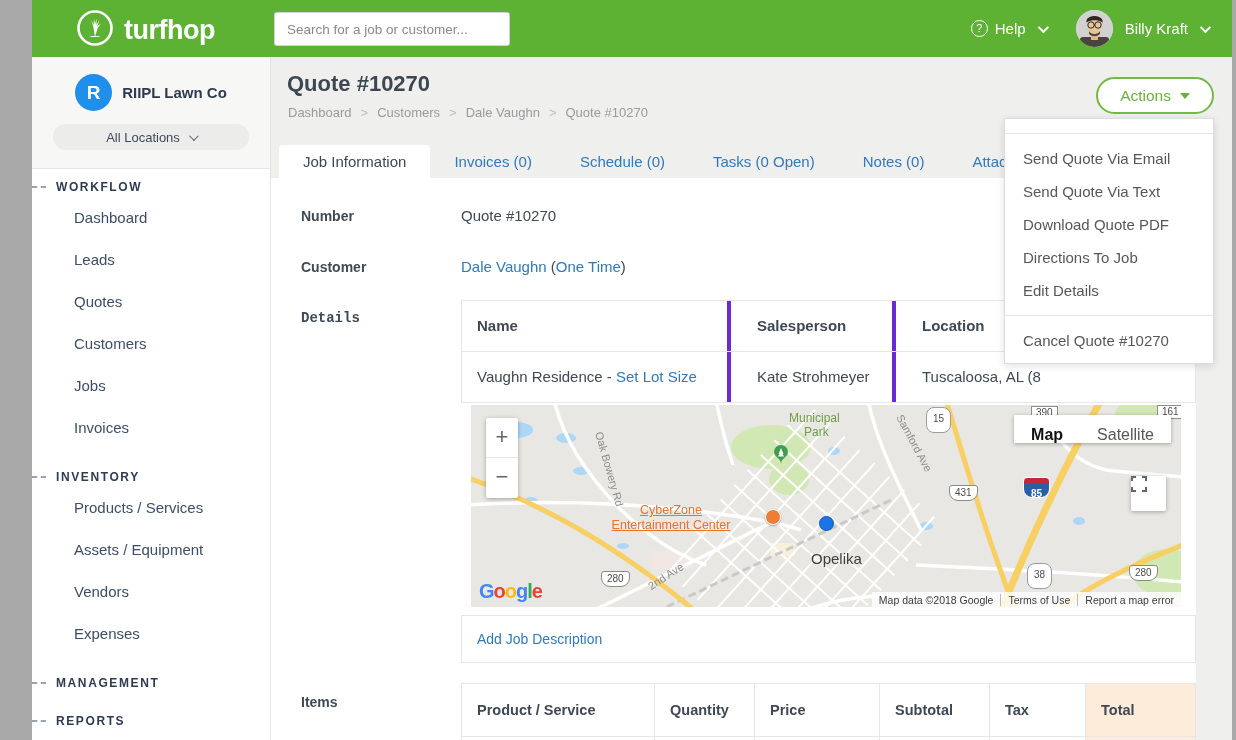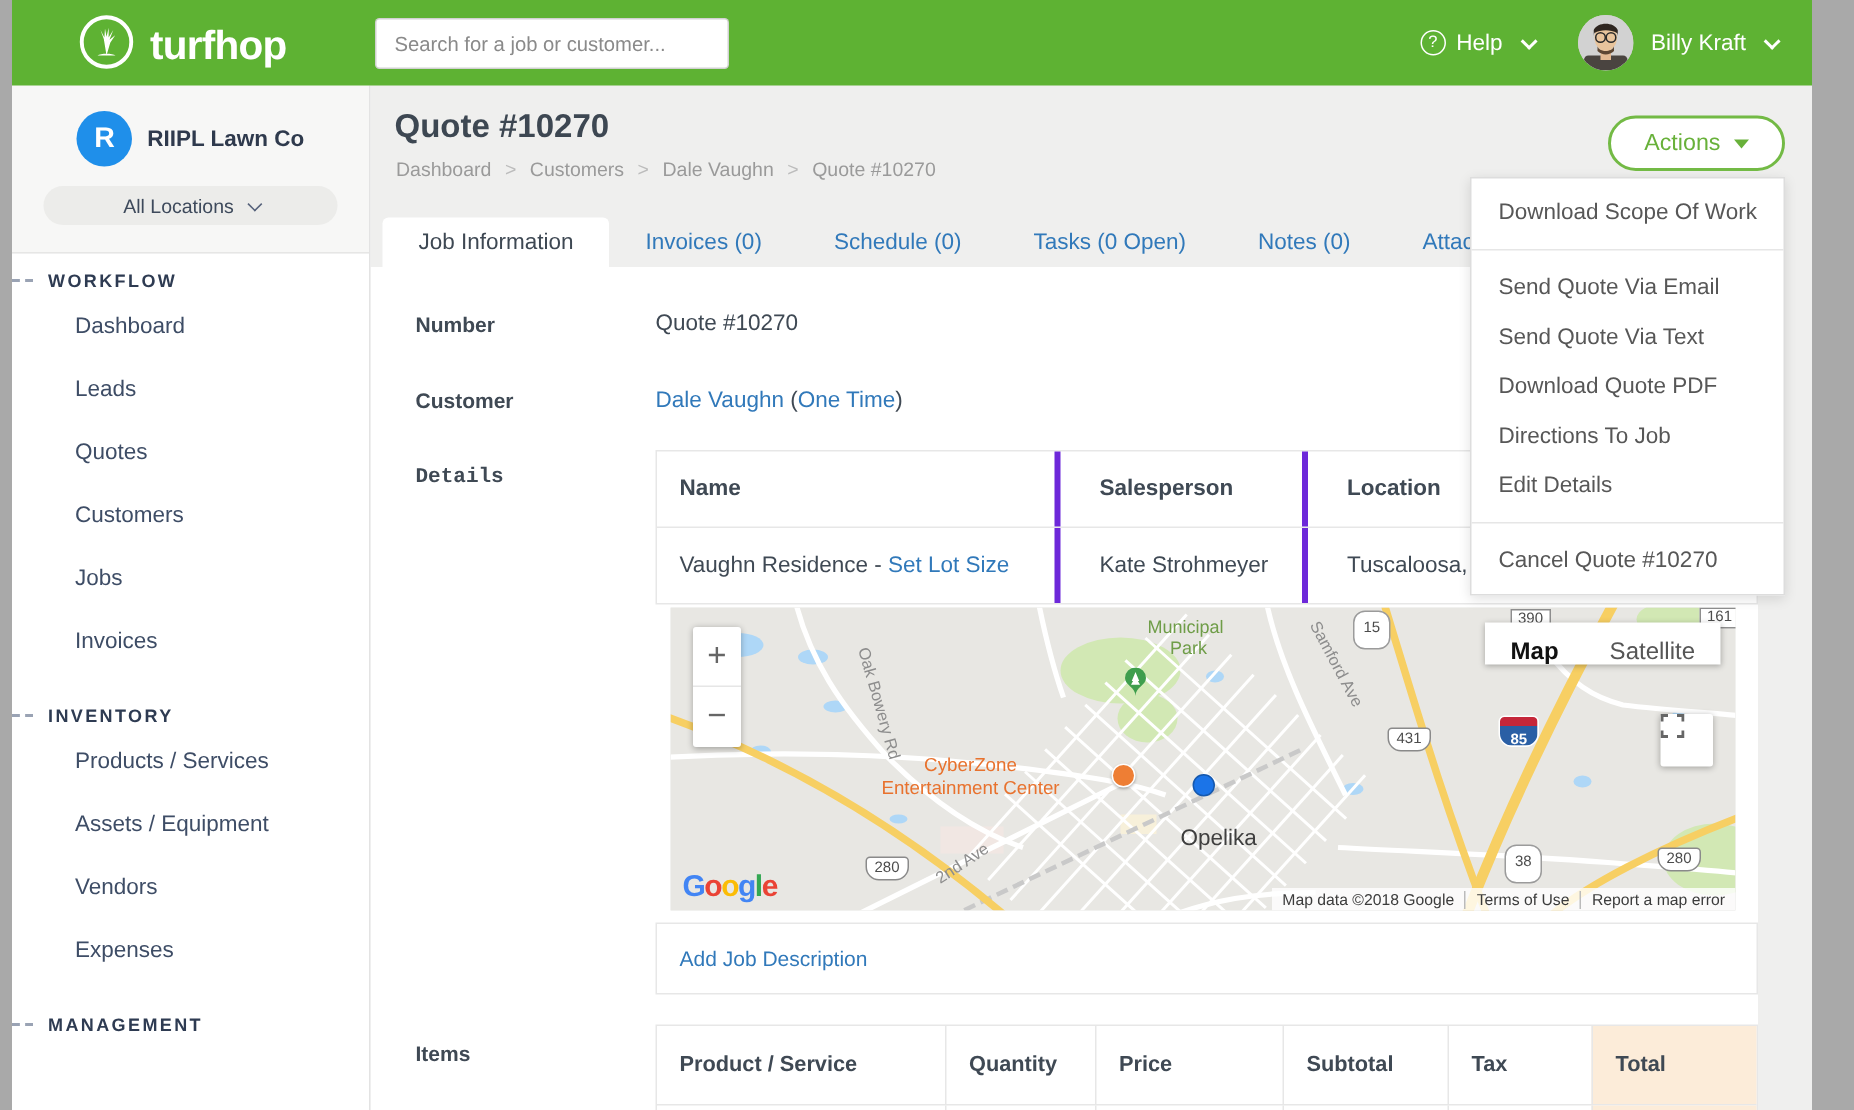--- a/index.html
+++ b/index.html
@@ -1,18 +1,18 @@
 <!DOCTYPE html>
 <html><head>
 <meta charset="utf-8">
 <style>
   * { margin:0; padding:0; box-sizing:border-box; }
   html,body { width:1236px; height:740px; }
   body { background:#a9a9a9; font-family:"Liberation Sans","DejaVu Sans",sans-serif; position:relative; overflow:hidden; }
-  .window { position:absolute; left:8px; top:0; width:1200px; height:740px; background:#efefee; overflow:hidden; }
+  .window { position:absolute; left:32px; top:0; width:1200px; height:740px; background:#efefee; overflow:hidden; }
 
   
   .topbar { position:absolute; left:0; top:0; right:0; height:57px; background:#5eb233; z-index:60; }
   .brand { position:absolute; left:44px; top:9px; display:flex; align-items:center; }
   .brand-text { color:#fff; font-size:27px; font-weight:bold; letter-spacing:-0.5px; margin-left:10px; }
   .search { position:absolute; left:242px; top:12px; width:236px; height:33px; border:1px solid rgba(0,0,0,.18); border-radius:3px; padding:16px 12px; font-size:13.5px; color:#333; background:#fff; outline:none; }
   .search::placeholder { color:#8a8a8a; }
   .top-right { position:absolute; right:24px; top:0; height:57px; display:flex; align-items:center; color:#fff; }
   .help-group { display:flex; align-items:center; cursor:pointer; margin-right:30px; }
   .help-icon { width:17px; height:17px; border:1.5px solid #fff; border-radius:50%; font-size:11px; line-height:14px; text-align:center; margin-right:7px; }
@@ -63,21 +63,21 @@
   .dcell { height:50px; line-height:50px; padding-left:15px; font-size:15px; color:#3f4954; white-space:nowrap; overflow:hidden; }
   .dcell + .dcell { border-left:4px solid #6d28d9;padding-left:26px; }
   .dc1{width:265px;} .dc2{width:165px;} .dc3{width:303px;}
 
   
   .map { position:absolute; left:200px; top:227px; width:710px; height:202px; background:#e8e7e3; overflow:hidden; }
   .map svg { position:absolute; left:0; top:0; }
   .map-label { position:absolute; z-index:3; white-space:nowrap; }
   .street { color:#8d8d8d; font-size:11px; }
   .park-text { color:#6f9d48; font-size:12px; text-align:center; }
-  .poi-text { color:#e8722e; font-size:12.5px; text-align:center; }
+  .poi-text { color:#e8722e; font-size:12.5px; text-align:center;text-decoration:underline; }
   .city-text { color:#3f3f3f; font-size:15px; }
   .zoom-ctl { position:absolute; left:15px; top:13px; width:32px; height:80px; background:#fff; border-radius:2px; box-shadow:0 1px 4px rgba(0,0,0,.3); z-index:4; }
   .zoom-btn { height:40px; font-size:22px; color:#666; text-align:center; line-height:38px; cursor:pointer; }
   .zoom-btn:first-child { border-bottom:1px solid #e6e6e6; }
   .maptype { position:absolute; right:10px; top:10px; height:28px; background:#fff; box-shadow:0 1px 4px rgba(0,0,0,.3); display:flex; z-index:4; }
   .maptype-btn { padding:0 17px; line-height:40px; font-size:16px; cursor:pointer; }
   .maptype-btn.sel { font-weight:bold; color:#111; }
   .maptype-btn.unsel { color:#565656; }
   .fs-btn { position:absolute; right:15px; top:71px; width:35px; height:35px; background:#fff; border-radius:2px; box-shadow:0 1px 4px rgba(0,0,0,.3); z-index:4; display:flex; align-items:center; justify-content:center; cursor:pointer; }
   .shield { position:absolute; z-index:3; background:#fff; color:#4c4c4c; text-align:center; }
@@ -185,20 +185,26 @@
         </div>
         <div class="nav-item">Products / Services</div>
         <div class="nav-item">Assets / Equipment</div>
         <div class="nav-item">Vendors</div>
         <div class="nav-item">Expenses</div>
       </div>
       <div class="nav-section">
         <div class="nav-section-label">
           <span class="dash"></span>
           <span>MANAGEMENT</span>
+        </div>
+      </div>
+      <div class="nav-section">
+        <div class="nav-section-label">
+          <span class="dash"></span>
+          <span>REPORTS</span>
         </div>
       </div>
     </div>
   </div>
 
   <div class="main">
     <div class="page-title">Quote #10270</div>
     <div class="breadcrumb">
       <span class="crumb">Dashboard</span>
       <span class="crumb">Customers</span>
@@ -366,21 +372,20 @@
             <div class="icell ic2"></div>
             <div class="icell ic3"></div>
           <div class="icell ic4"></div>
             <div class="icell ic5"></div>
             <div class="icell ic6 total"></div>
         </div>
       </div>
     </div>
 
     <div class="dropdown">
-      <div class="dd-item">Download Scope Of Work</div>
       <div class="dd-sep"></div>
       <div class="dd-item">Send Quote Via Email</div>
       <div class="dd-item">Send Quote Via Text</div>
       <div class="dd-item">Download Quote PDF</div>
       <div class="dd-item">Directions To Job</div>
       <div class="dd-item">Edit Details</div>
       <div class="dd-sep"></div>
       <div class="dd-item">Cancel Quote #10270</div>
     </div>
   </div>

